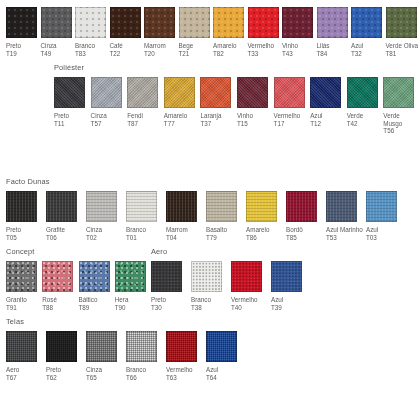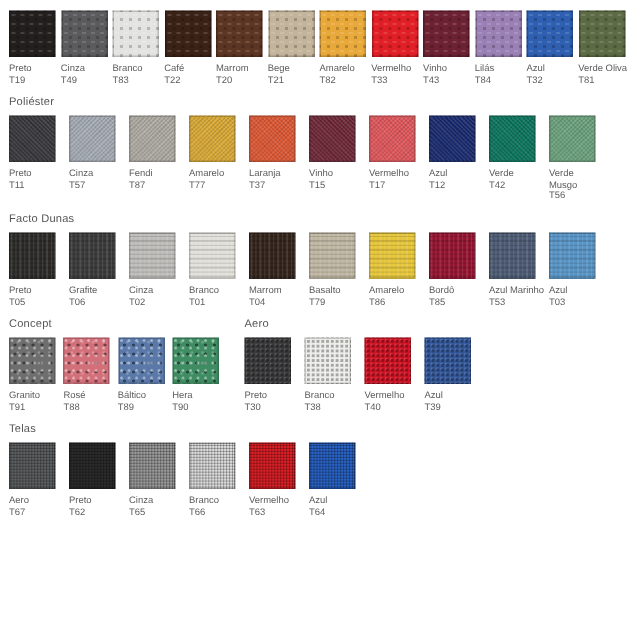--- a/index.html
+++ b/index.html
@@ -40,23 +40,23 @@
     max-width:37px;
   }
   .caption .code{display:block;}
 
   
   .two-col{display:flex;flex-direction:row;}
   .col-concept{width:145px;}
   .col-aero{flex:1;}
 
   .vinil-wrap{padding-top:7px;}
-  .poli-wrap{padding-top:6px;}
-  .facto-wrap{padding-top:6px;}
-  .mid-wrap{padding-top:6px;gap:12px;}
+  .poli-wrap{padding-top:6px;margin-left:48px;}
+  .facto-wrap{padding-top:6px;margin-top:36px;}
+  .mid-wrap{padding-top:6px;}
   .telas-wrap{padding-top:6px;}
 </style>
 </head>
 <body>
 
 <div class="page">
 
   <div class="section vinil-wrap">
     <div class="swatch-row" id="row-vinil">
         <div class="swatch-cell">

